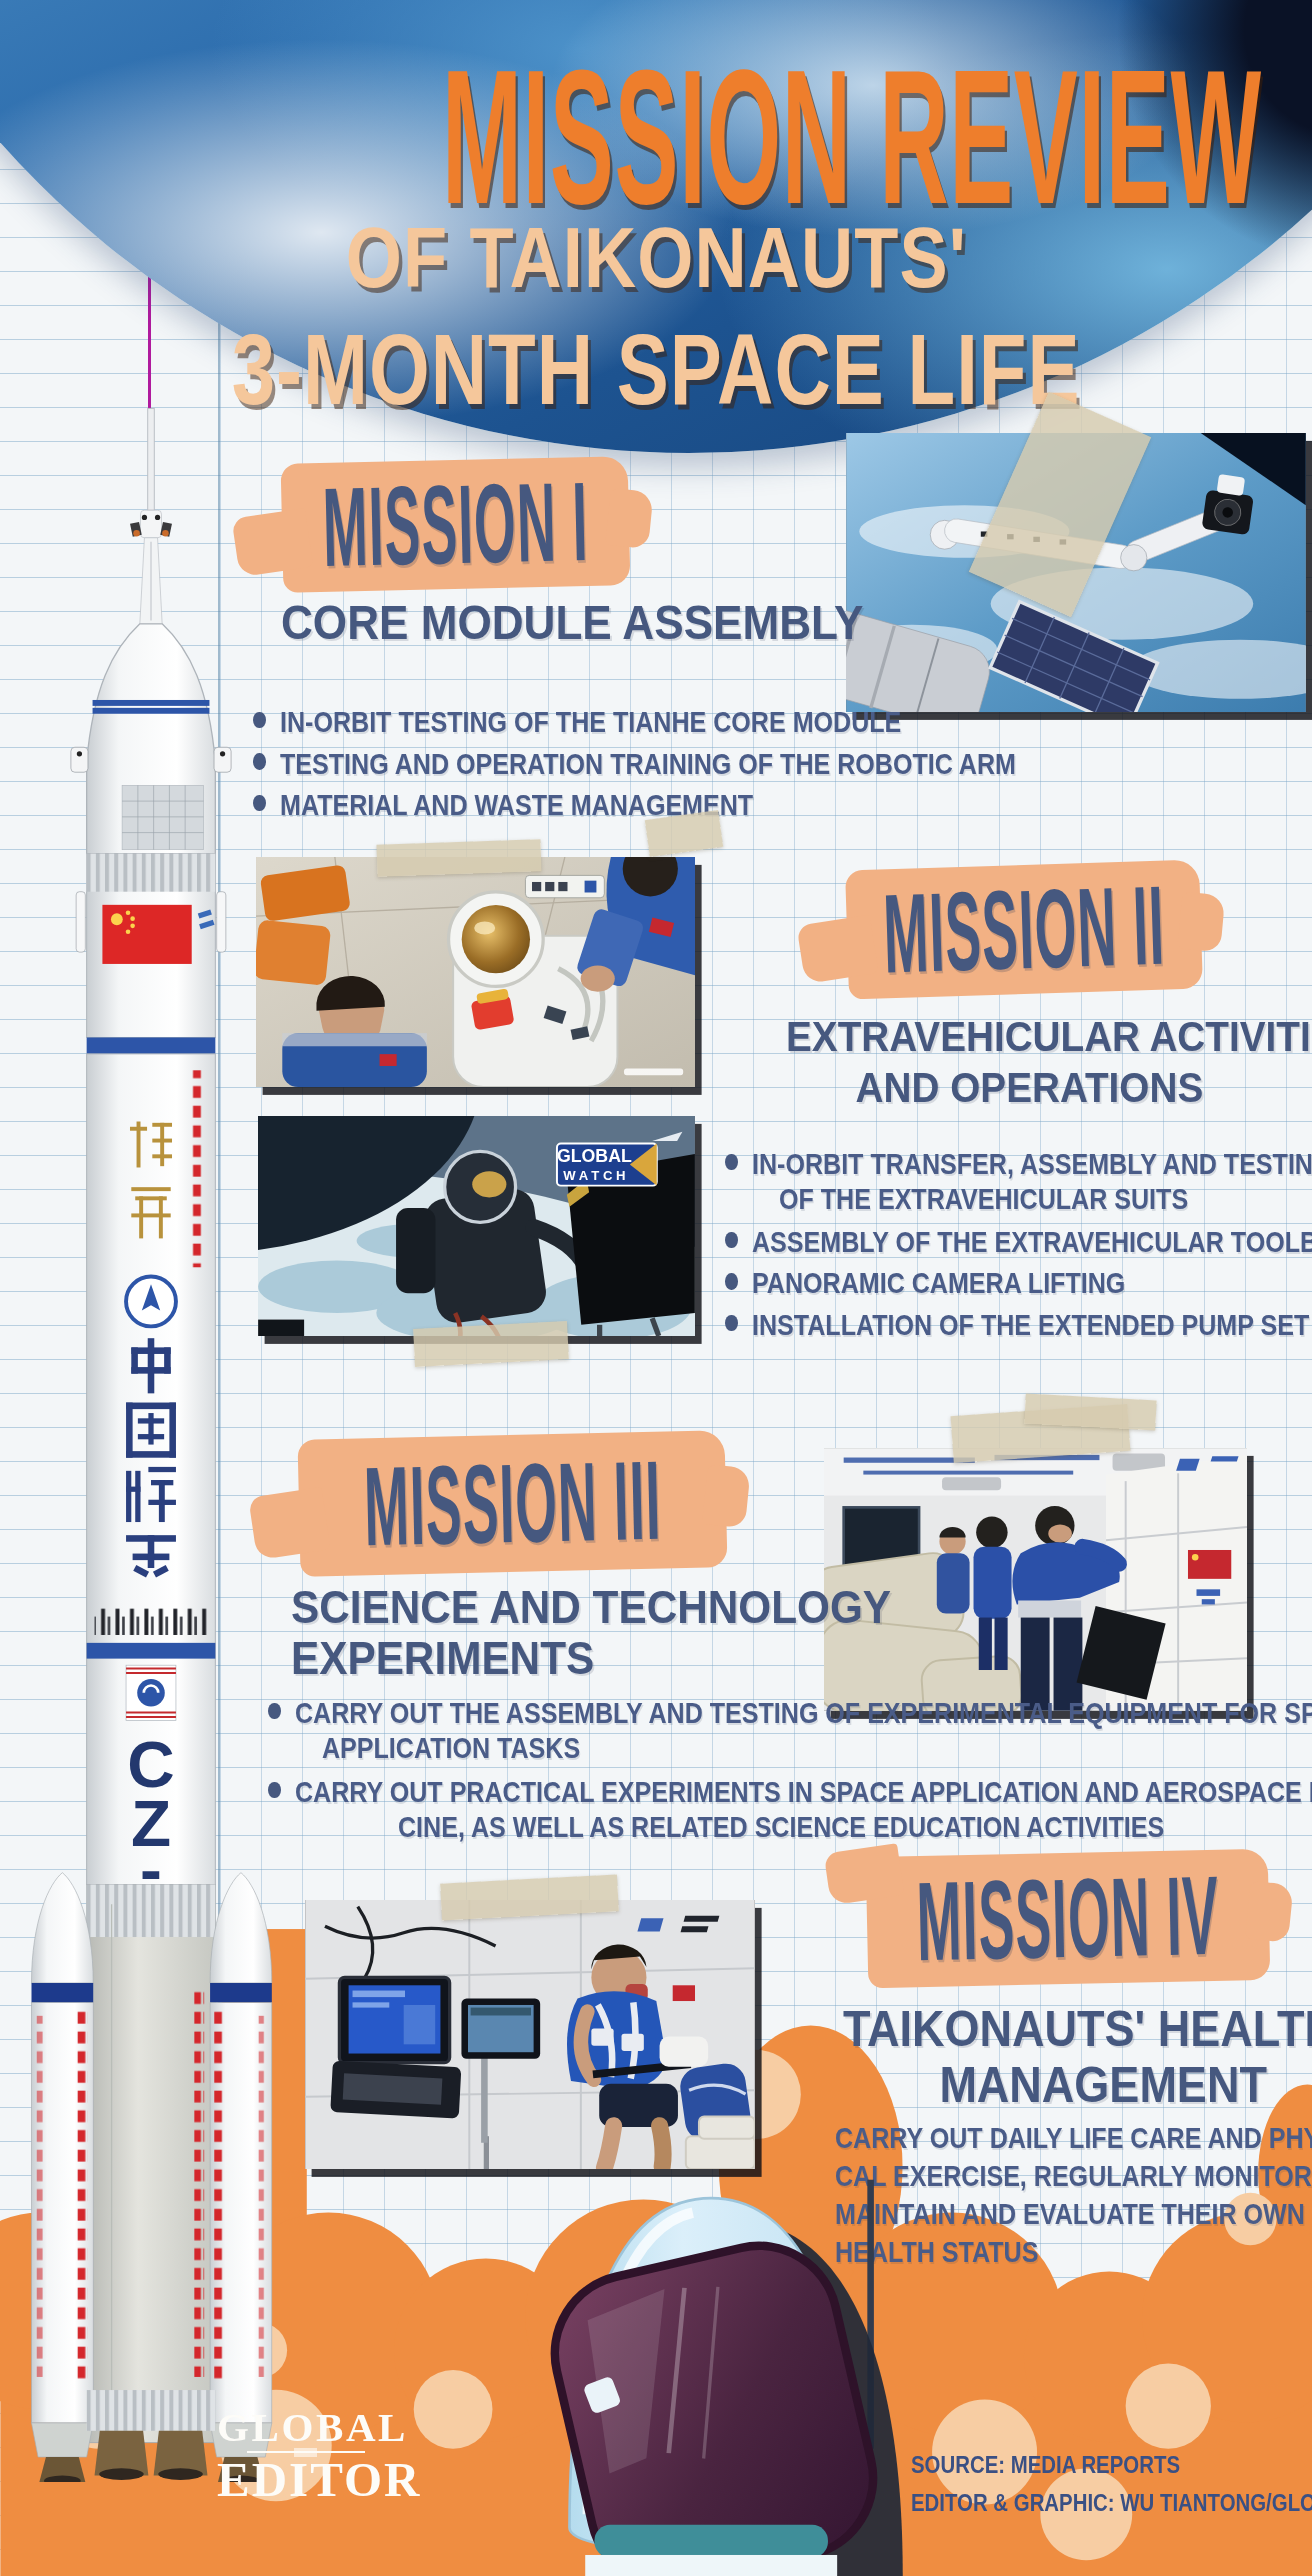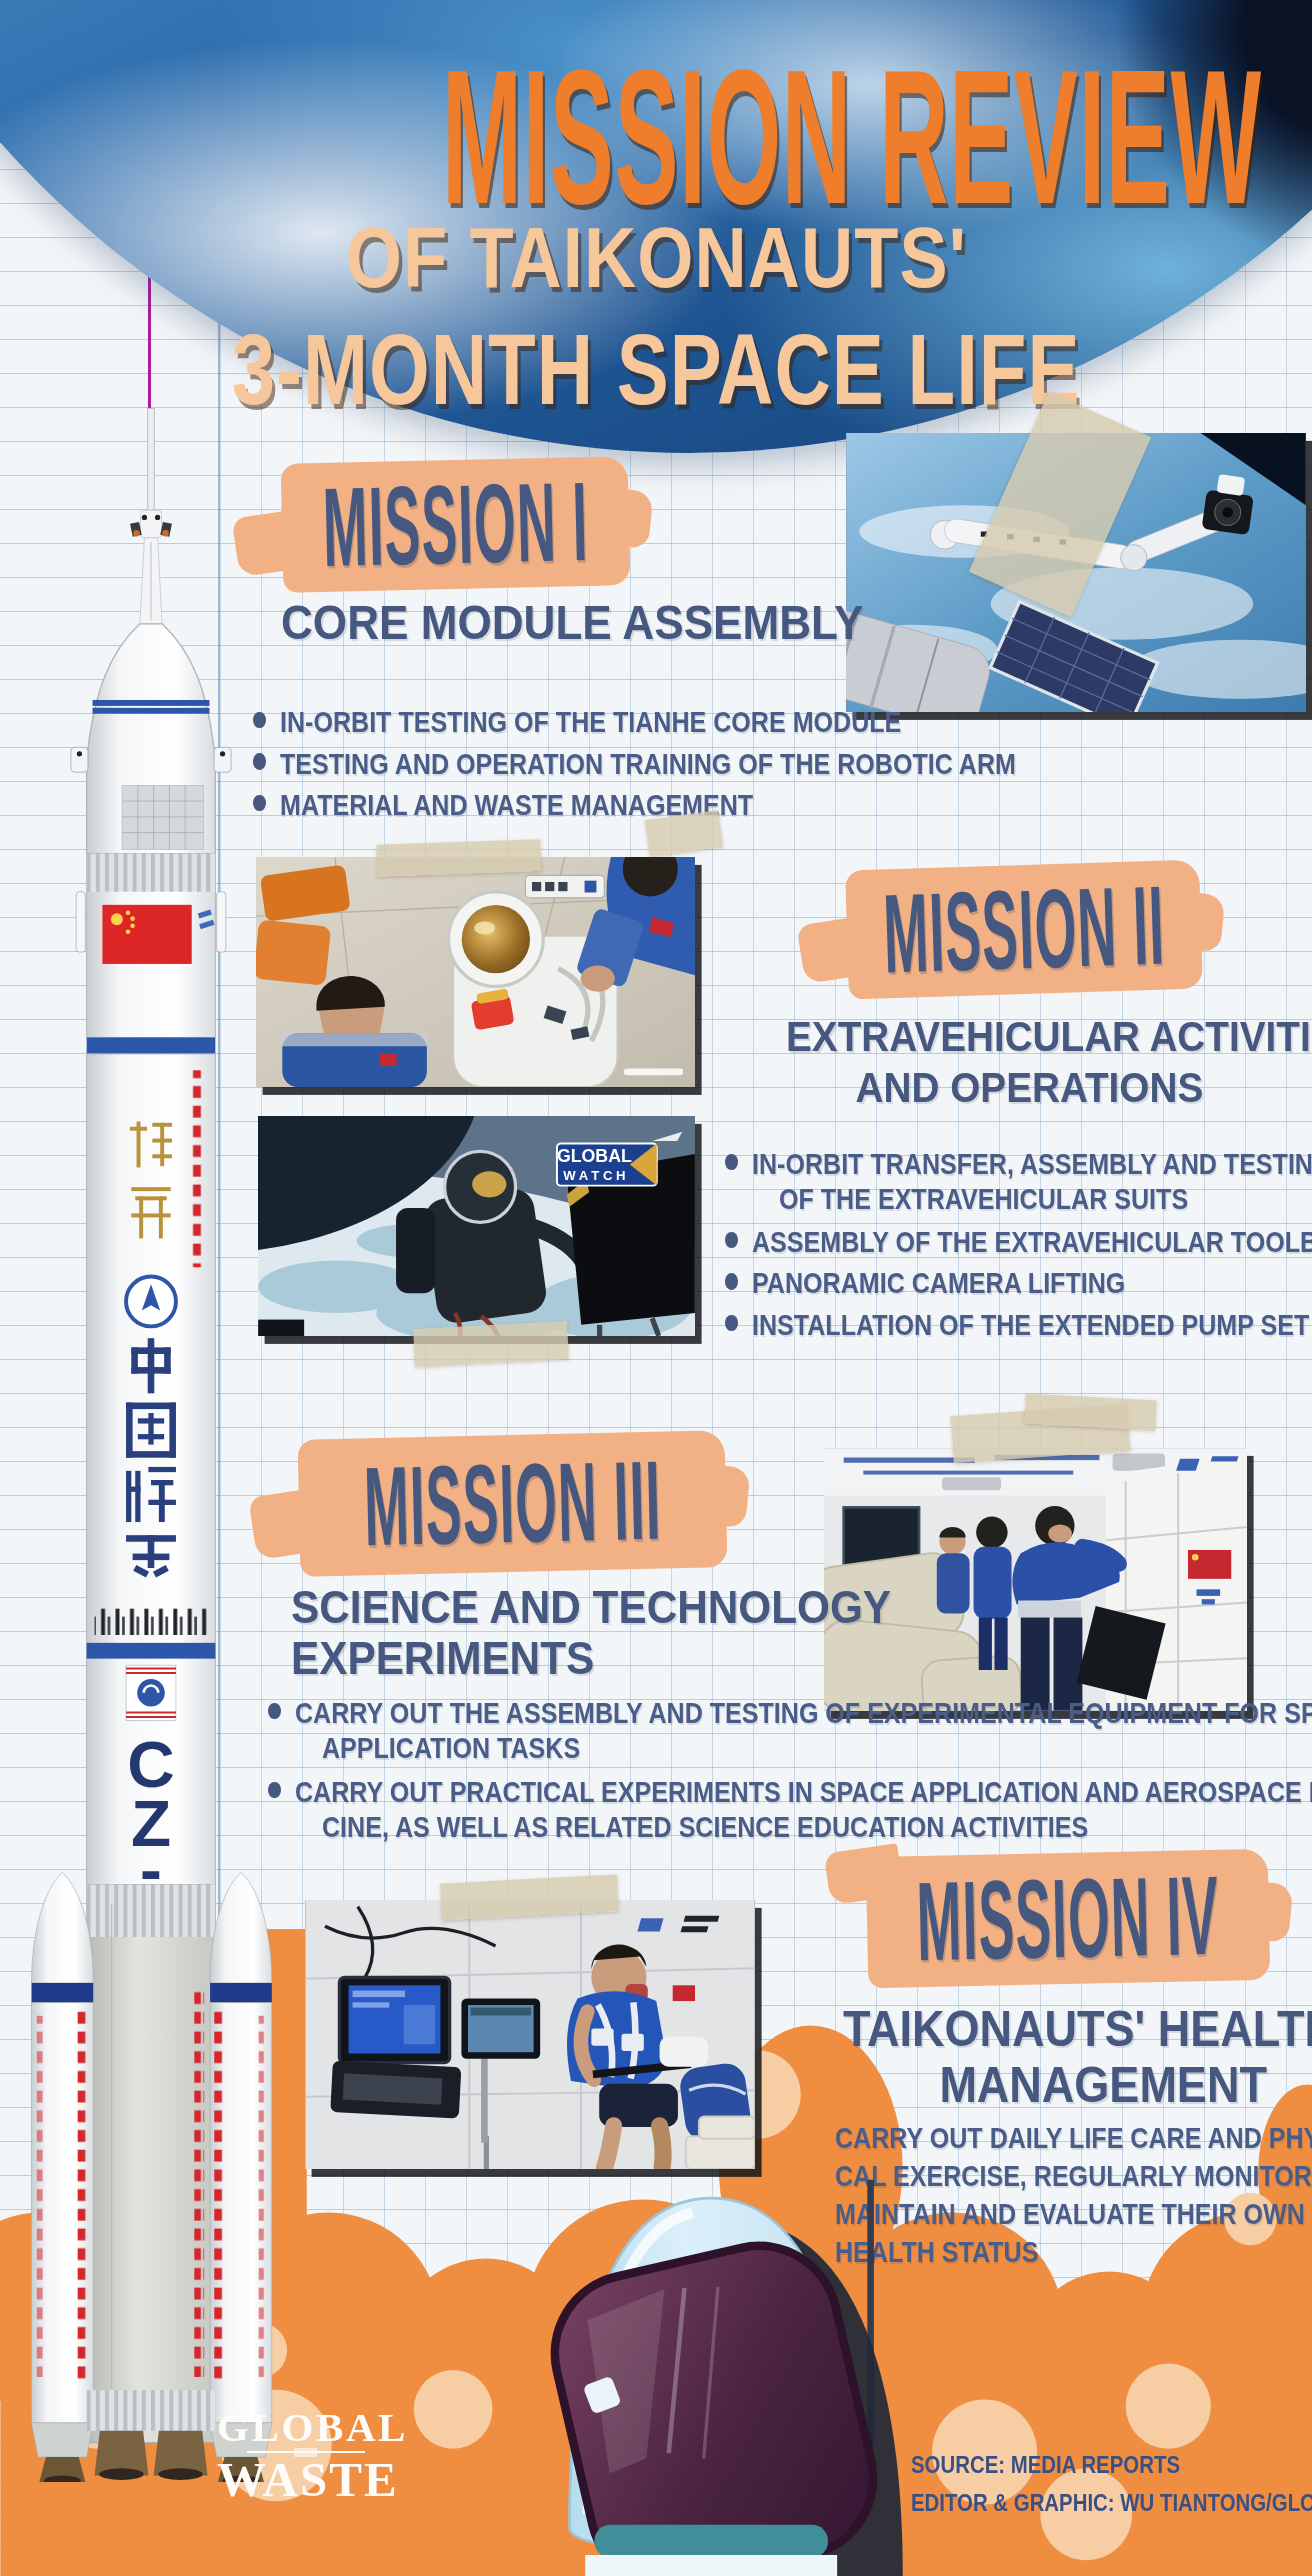--- a/index.html
+++ b/index.html
@@ -541,21 +541,21 @@
   <div class="b-row" style="margin-bottom:0;">
       <div class="b-dot"></div>
     <div class="b-txt"><span class="cx" style="--sx:.85;">CARRY OUT THE ASSEMBLY AND TESTING OF EXPERIMENTAL EQUIPMENT FOR SPACE</span></div>
     </div>
   <div class="b-txt b-cont" style="margin:0 0 9.2px 27px;">
     <span class="cx" style="--sx:.85;">APPLICATION TASKS</span></div>
   <div class="b-row" style="margin-bottom:0;">
       <div class="b-dot"></div>
     <div class="b-txt"><span class="cx" style="--sx:.85;">CARRY OUT PRACTICAL EXPERIMENTS IN SPACE APPLICATION AND AEROSPACE MEDI-</span></div>
     </div>
-  <div class="b-txt b-cont" style="margin-left:27px;">
+  <div class="b-txt b-cont" style="margin-left:27px;text-align:right;">
     <span class="cx" style="--sx:.85;">CINE, AS WELL AS RELATED SCIENCE EDUCATION ACTIVITIES</span></div>
 </div>
 
 <div class="abs photo" style="left:824px;top:1448px;width:423px;height:263px;">
   <svg width="423" height="263" viewBox="0 0 645 400">
     <rect width="645" height="400" fill="#e8e9ea"></rect>
     <rect x="0" y="0" width="645" height="72" fill="#f2f3f4"></rect>
     <g fill="#4f6db0">
         <rect x="30" y="14" width="200" height="8"></rect>
         <rect x="260" y="10" width="160" height="8"></rect>
@@ -732,19 +732,19 @@
       <rect x="148" y="298" width="46" height="46" rx="9" fill="#eaf3f9" transform="rotate(-8 171 321)"></rect>
     </g>
     <rect x="150" y="556" width="356" height="50" rx="24" fill="#3f8e99"></rect>
     <rect x="136" y="602" width="384" height="80" fill="#eef6f9"></rect>
   </svg>
 </div>
 
 <div class="abs gtlogo" style="left:217px;top:2408px;width:177px;">
   <div class="l1">GLOBAL</div>
   <div class="bar"></div>
-  <div class="l2">WASTE</div>
+  <div class="l2">EDITOR</div>
 </div>
 <div class="abs src" style="left:911px;top:2446px;width:394px;">
   <div><span class="cx" style="--sx:.85;">SOURCE: MEDIA REPORTS</span></div>
   <div><span class="cx" style="--sx:.85;">EDITOR &amp; GRAPHIC: WU TIANTONG/GLOBAL TIMES</span></div>
 </div>
 
 
 </body></html>

